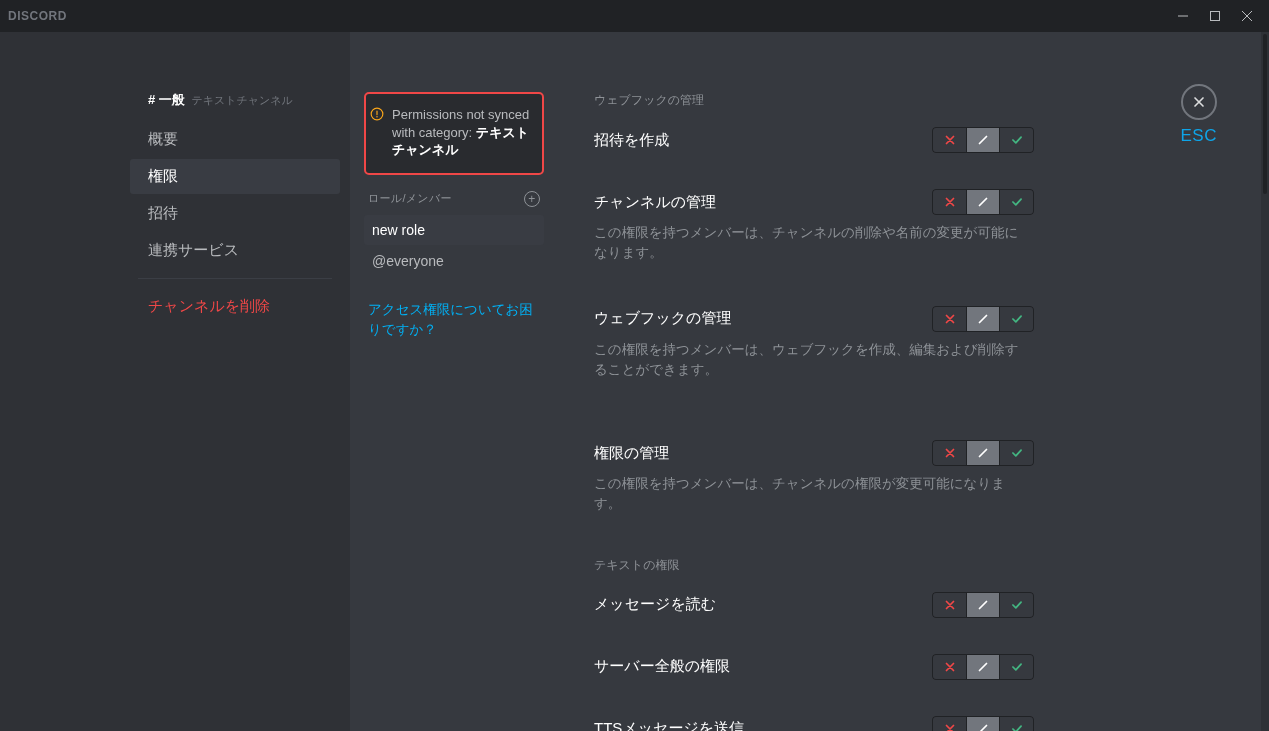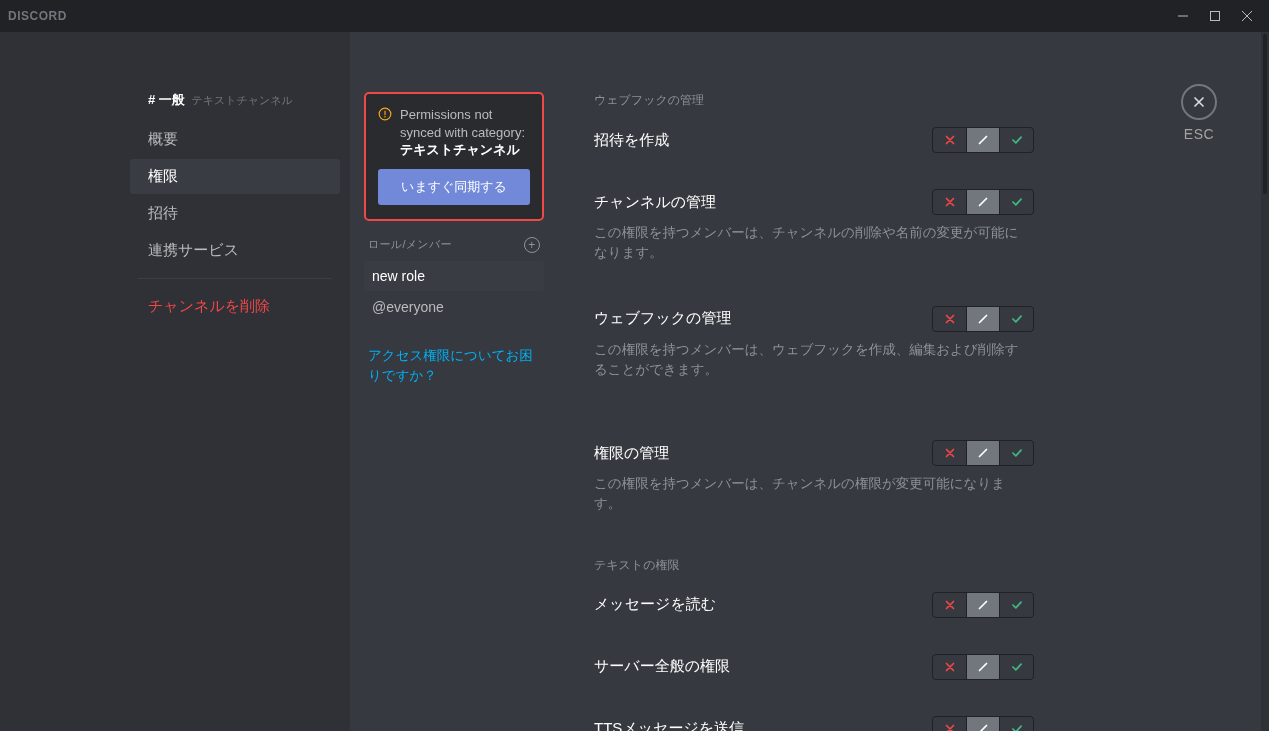--- a/index.html
+++ b/index.html
@@ -70,21 +70,21 @@
     position: relative;
     overflow: hidden;
   }
   .roles-col {
     width: 204px;
     padding: 60px 10px 0 14px;
   }
   .sync-box {
     background: #292b2f;
     border-radius: 5px;
-    padding: 12px 12px 14px;
+    padding: 12px 4px 14px;
     border: 2px solid #f04747;
     box-shadow: 0 0 0 2px rgba(240,71,71,0.0);
   }
   .sync-row { display: flex; gap: 8px; }
   .sync-warn {
     color: #faa61a;
     font-size: 13px;
     flex-shrink: 0;
     margin-top: 1px;
   }
@@ -200,21 +200,21 @@
   }
   .close-circle {
     width: 36px; height: 36px;
     border: 2px solid #72767d;
     border-radius: 50%;
     display:flex; align-items:center; justify-content:center;
     margin: 0 auto 6px;
     cursor: pointer;
   }
   .close-circle svg { width: 16px; height: 16px; stroke: #dcddde; }
-  .esc-label { font-size: 14px; color: #a3a3a3; letter-spacing: 0.5px;}
+  .esc-label { font-size: 17px; color: #0ea5e9; letter-spacing: 0.5px;}
   .right-scrollbar {
     position: absolute;
     top: 0; right: 0;
     width: 8px; height: 100%;
     background: #2e3136;
   }
   .right-thumb {
     position: absolute;
     top: 2px; right: 2px;
     width: 4px; height: 160px;
@@ -267,21 +267,20 @@
           <span class="sync-warn">
             <svg width="14" height="14" viewBox="0 0 24 24" fill="none">
                 <circle cx="12" cy="12" r="10" stroke="#faa61a" stroke-width="2"></circle>
                 <path d="M12 7v6M12 16v1" stroke="#faa61a" stroke-width="2" stroke-linecap="round"></path>
               </svg>
           </span>
           <div class="sync-text">
             <span>Permissions not synced with category: </span><span class="bold">テキストチャンネル</span>
           </div>
         </div>
-        <button class="sync-btn">いますぐ同期する</button>
       </div>
 
       <div class="roles-header">
         <span>ロール/メンバー</span>
         <span class="add-circle">+</span>
       </div>
       <div class="role-item active">new role</div>
       <div class="role-item">@everyone</div>
 
       <a class="help-link">アクセス権限についてお困りですか？</a>

